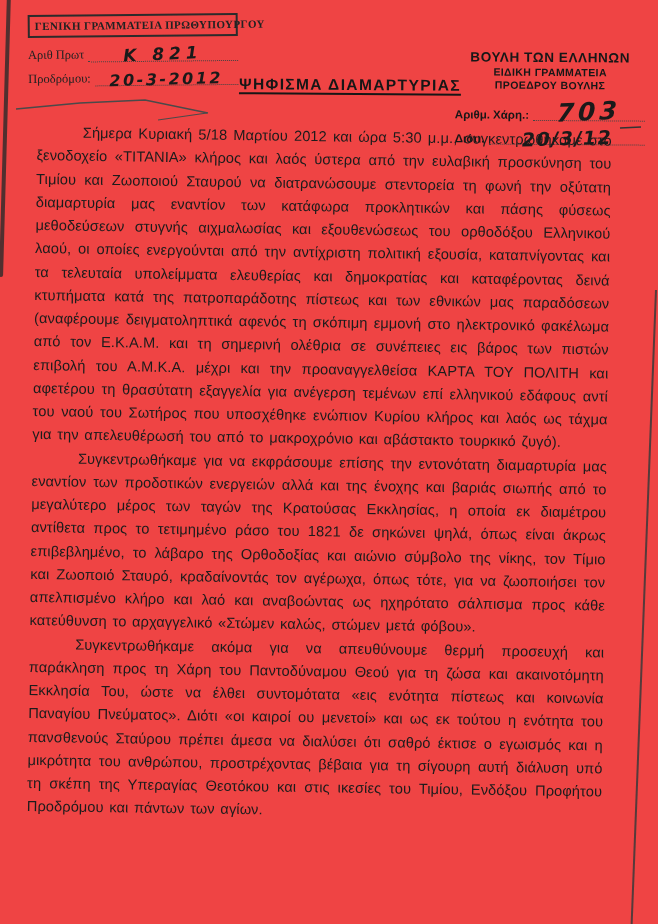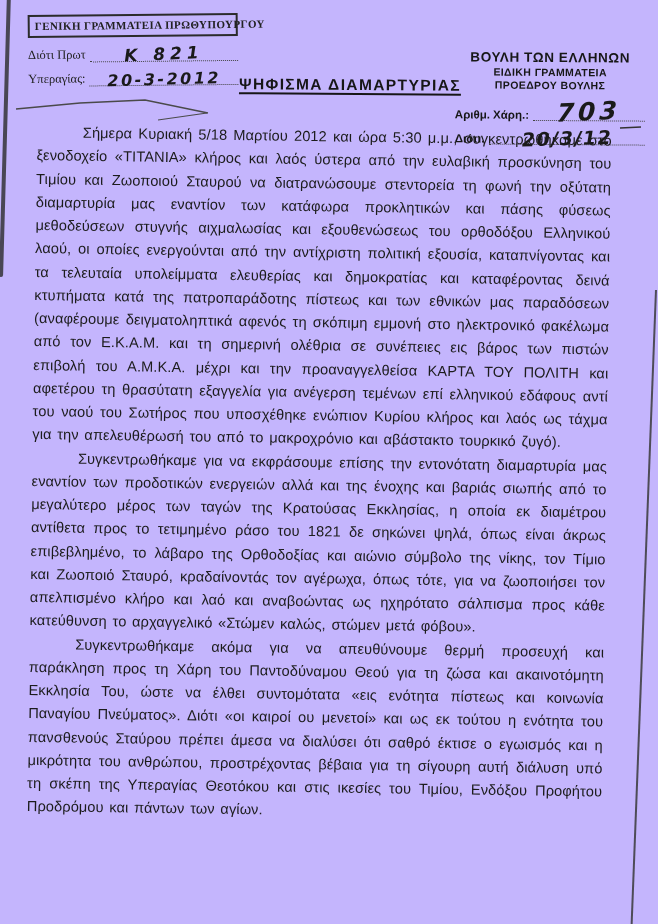--- a/index.html
+++ b/index.html
@@ -1,19 +1,19 @@
 <!DOCTYPE html>
 <html><head>
 <meta charset="utf-8">
 <style>
   html,body{margin:0;padding:0;}
   .page{
     position:relative;
     width:658px;height:924px;
-    background:#c4b5fd;
+    background:#ef4444;
     overflow:hidden;
     font-family:"Liberation Sans", sans-serif;
     color:#1e1e1e;
   }
   
   .edge-line-left{
     position:absolute;left:7px;top:-8px;width:4px;height:285px;
     background:#2a2a2a;opacity:.8;
     transform:rotate(1.6deg);transform-origin:top center;
     border-radius:2px;
@@ -90,25 +90,25 @@
   <div class="edge-line-right"></div>
   <svg class="crease-svg" width="658" height="924">
     <polyline points="16,109 80,103 145,100 208,113" fill="none" stroke="#4a4a4a" stroke-width="1.4"></polyline>
     <polyline points="158,120 207,113" fill="none" stroke="#4a4a4a" stroke-width="1.2"></polyline>
     <polyline points="620,128 641,127" fill="none" stroke="#333" stroke-width="1.6"></polyline>
   </svg>
 
   <div class="stamp-left">
     <div class="stamp-box">ΓΕΝΙΚΗ ΓΡΑΜΜΑΤΕΙΑ ΠΡΩΘΥΠΟΥΡΓΟΥ</div>
     <div class="stamp-field">
-      <span class="label">Διότι  Πρωτ</span>
+      <span class="label">Αριθ  Πρωτ</span>
       <span class="value-line"><span class="handwrite hw-k821">Κ 821</span></span>
     </div>
     <div class="stamp-field">
-      <span class="label">Υπεραγίας:</span>
+      <span class="label">Προδρόμου:</span>
       <span class="value-line"><span class="handwrite hw-date-left">20-3-2012</span></span>
     </div>
   </div>
 
   <div class="stamp-right">
     <div class="l1">ΒΟΥΛΗ ΤΩΝ ΕΛΛΗΝΩΝ</div>
     <div class="l2">ΕΙΔΙΚΗ ΓΡΑΜΜΑΤΕΙΑ</div>
     <div class="l3">ΠΡΟΕΔΡΟΥ ΒΟΥΛΗΣ</div>
     <div class="stamp-field">
       <span class="label">Αριθμ. Χάρη.:</span>

